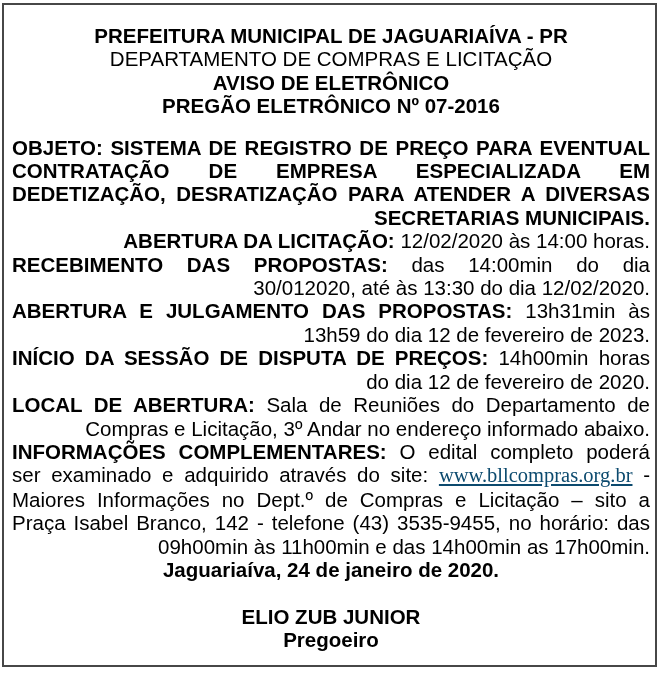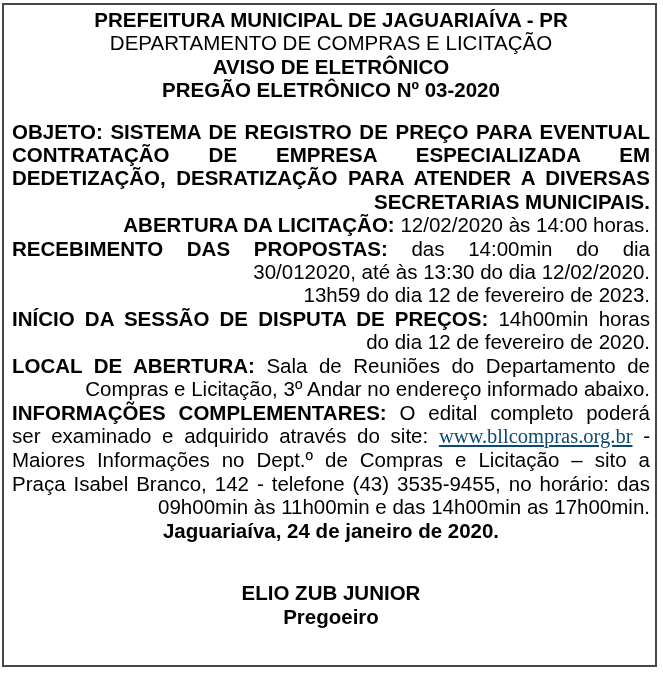--- a/index.html
+++ b/index.html
@@ -17,21 +17,21 @@
   }
   .sheet {
     position: absolute;
     left: 2px;
     top: 3px;
     width: 655px;
     height: 664px;
     box-sizing: border-box;
     border: 2px solid var(--border-color, #474747);
     background: #ffffff;
-    padding: 3px 5px 0 8px;
+    padding: 19px 5px 0 8px;
   }
   .line {
     font-size: 20.5px;
     line-height: 23.4px;
     min-height: 23.4px;
     white-space: normal;
   }
   .c { text-align: center; }
   .l { text-align: right; }
   .j { text-align: justify; text-align-last: justify; }
@@ -45,40 +45,41 @@
   .signature-block { margin-top: 23.4px; }
 </style>
 </head>
 <body>
 
 <div class="sheet">
   <div>
       <div class="line c b">PREFEITURA MUNICIPAL DE JAGUARIAÍVA - PR</div>
       <div class="line c">DEPARTAMENTO DE COMPRAS E LICITAÇÃO</div>
       <div class="line c b">AVISO DE ELETRÔNICO</div>
-      <div class="line c b">PREGÃO ELETRÔNICO Nº 03-2020</div>
+      <div class="line c b">PREGÃO ELETRÔNICO Nº 07-2016</div>
     </div>
   <div class="body-block">
       <div class="line j"><span class="b">OBJETO: SISTEMA DE REGISTRO DE PREÇO PARA EVENTUAL</span></div>
       <div class="line j"><span class="b">CONTRATAÇÃO DE EMPRESA ESPECIALIZADA EM</span></div>
       <div class="line j"><span class="b">DEDETIZAÇÃO, DESRATIZAÇÃO PARA ATENDER A DIVERSAS</span></div>
       <div class="line l"><span class="b">SECRETARIAS MUNICIPAIS.</span></div>
       <div class="line l"><span class="b">ABERTURA DA LICITAÇÃO:</span><span> 12/02/2020 às 14:00 horas.</span></div>
       <div class="line j"><span class="b">RECEBIMENTO DAS PROPOSTAS:</span><span> das 14:00min do dia</span></div>
       <div class="line l"><span>30/012020, até às 13:30 do dia 12/02/2020.</span></div>
+      <div class="line j"><span class="b">ABERTURA E JULGAMENTO DAS PROPOSTAS:</span><span> 13h31min às</span></div>
       <div class="line l"><span>13h59 do dia 12 de fevereiro de 2023.</span></div>
       <div class="line j"><span class="b">INÍCIO DA SESSÃO DE DISPUTA DE PREÇOS:</span><span> 14h00min horas</span></div>
       <div class="line l"><span>do dia 12 de fevereiro de 2020.</span></div>
       <div class="line j"><span class="b">LOCAL DE ABERTURA:</span><span> Sala de Reuniões do Departamento de</span></div>
       <div class="line l"><span>Compras e Licitação, 3º Andar no endereço informado abaixo.</span></div>
       <div class="line j"><span class="b">INFORMAÇÕES COMPLEMENTARES:</span><span> O edital completo poderá</span></div>
       <div class="line j"><span>ser examinado e adquirido através do site: </span><span class="lnk">www.bllcompras.org.br</span><span> -</span></div>
       <div class="line j"><span>Maiores Informações no Dept.º de Compras e Licitação – sito a</span></div>
       <div class="line j"><span>Praça Isabel Branco, 142 - telefone (43) 3535-9455, no horário: das</span></div>
       <div class="line l"><span>09h00min às 11h00min e das 14h00min as 17h00min.</span></div>
     </div>
   <div class="line c b">Jaguariaíva, 24 de janeiro de 2020.</div>
   <div class="line c">&nbsp;</div>
-  <div class="signature-block" style="margin-top:16px;">
+  <div class="signature-block" style="margin-top:0;">
     <div class="line c b">ELIO ZUB JUNIOR</div>
     <div class="line c b">Pregoeiro</div>
   </div>
 </div>
 
 </body></html>

